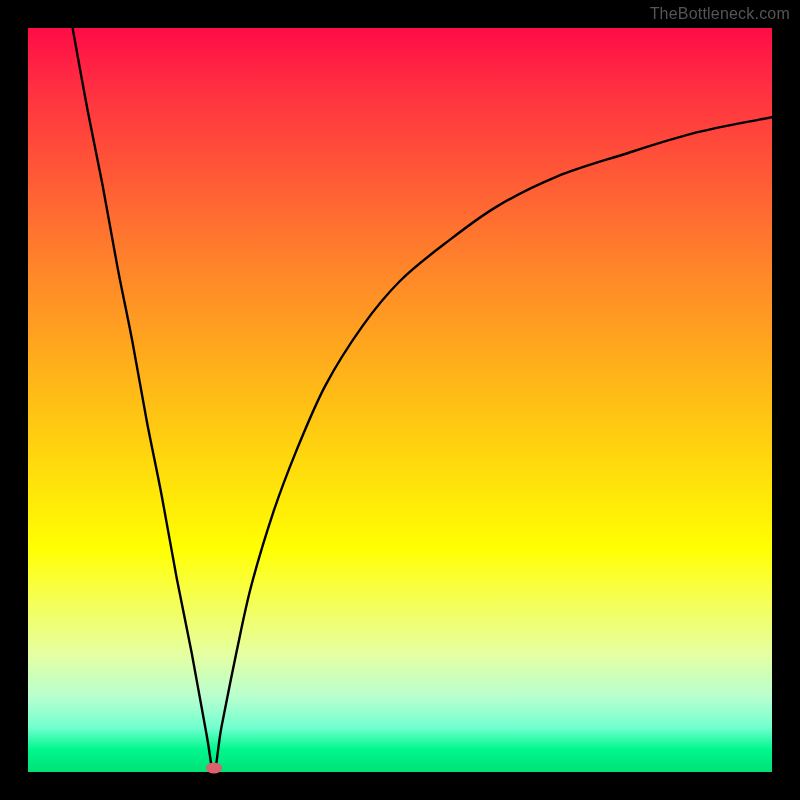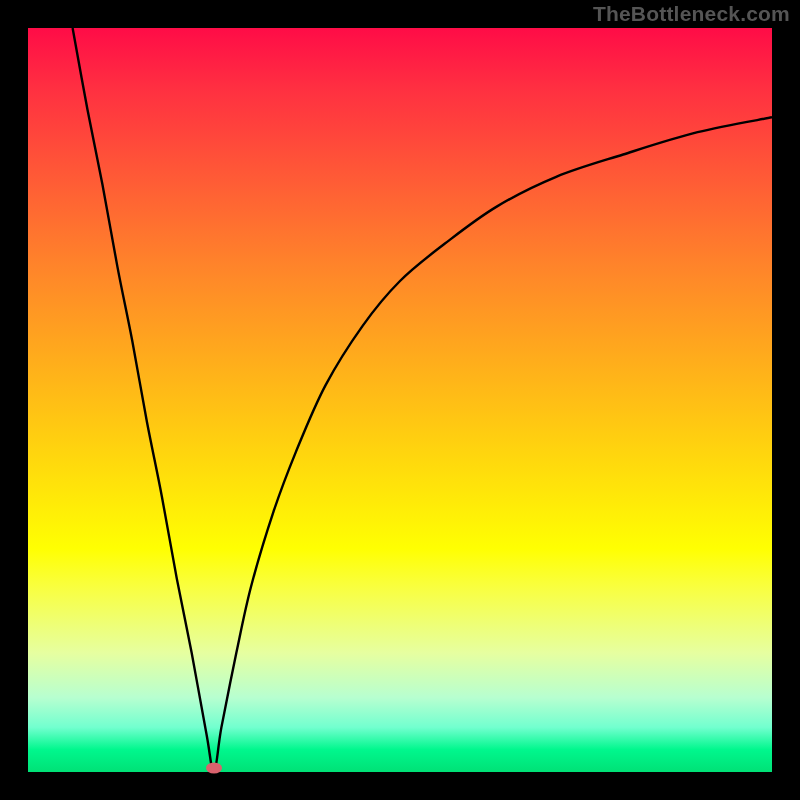--- a/index.html
+++ b/index.html
@@ -46,23 +46,23 @@
     height: 11px;
     border-radius: 50%;
     background: #d9626d;
     transform: translate(-50%, -50%);
   }
   .watermark {
     position: absolute;
     top: 0;
     right: 10px;
     color: #555555;
-    font-size: 21px;
+    font-size: 16px;
     line-height: 28px;
-    font-weight: 700;
+    font-weight: 400;
     letter-spacing: 0.2px;
     user-select: none;
   }
 </style>
 </head>
 <body>
 
 <div class="watermark">TheBottleneck.com</div>
 
 <div class="frame">

